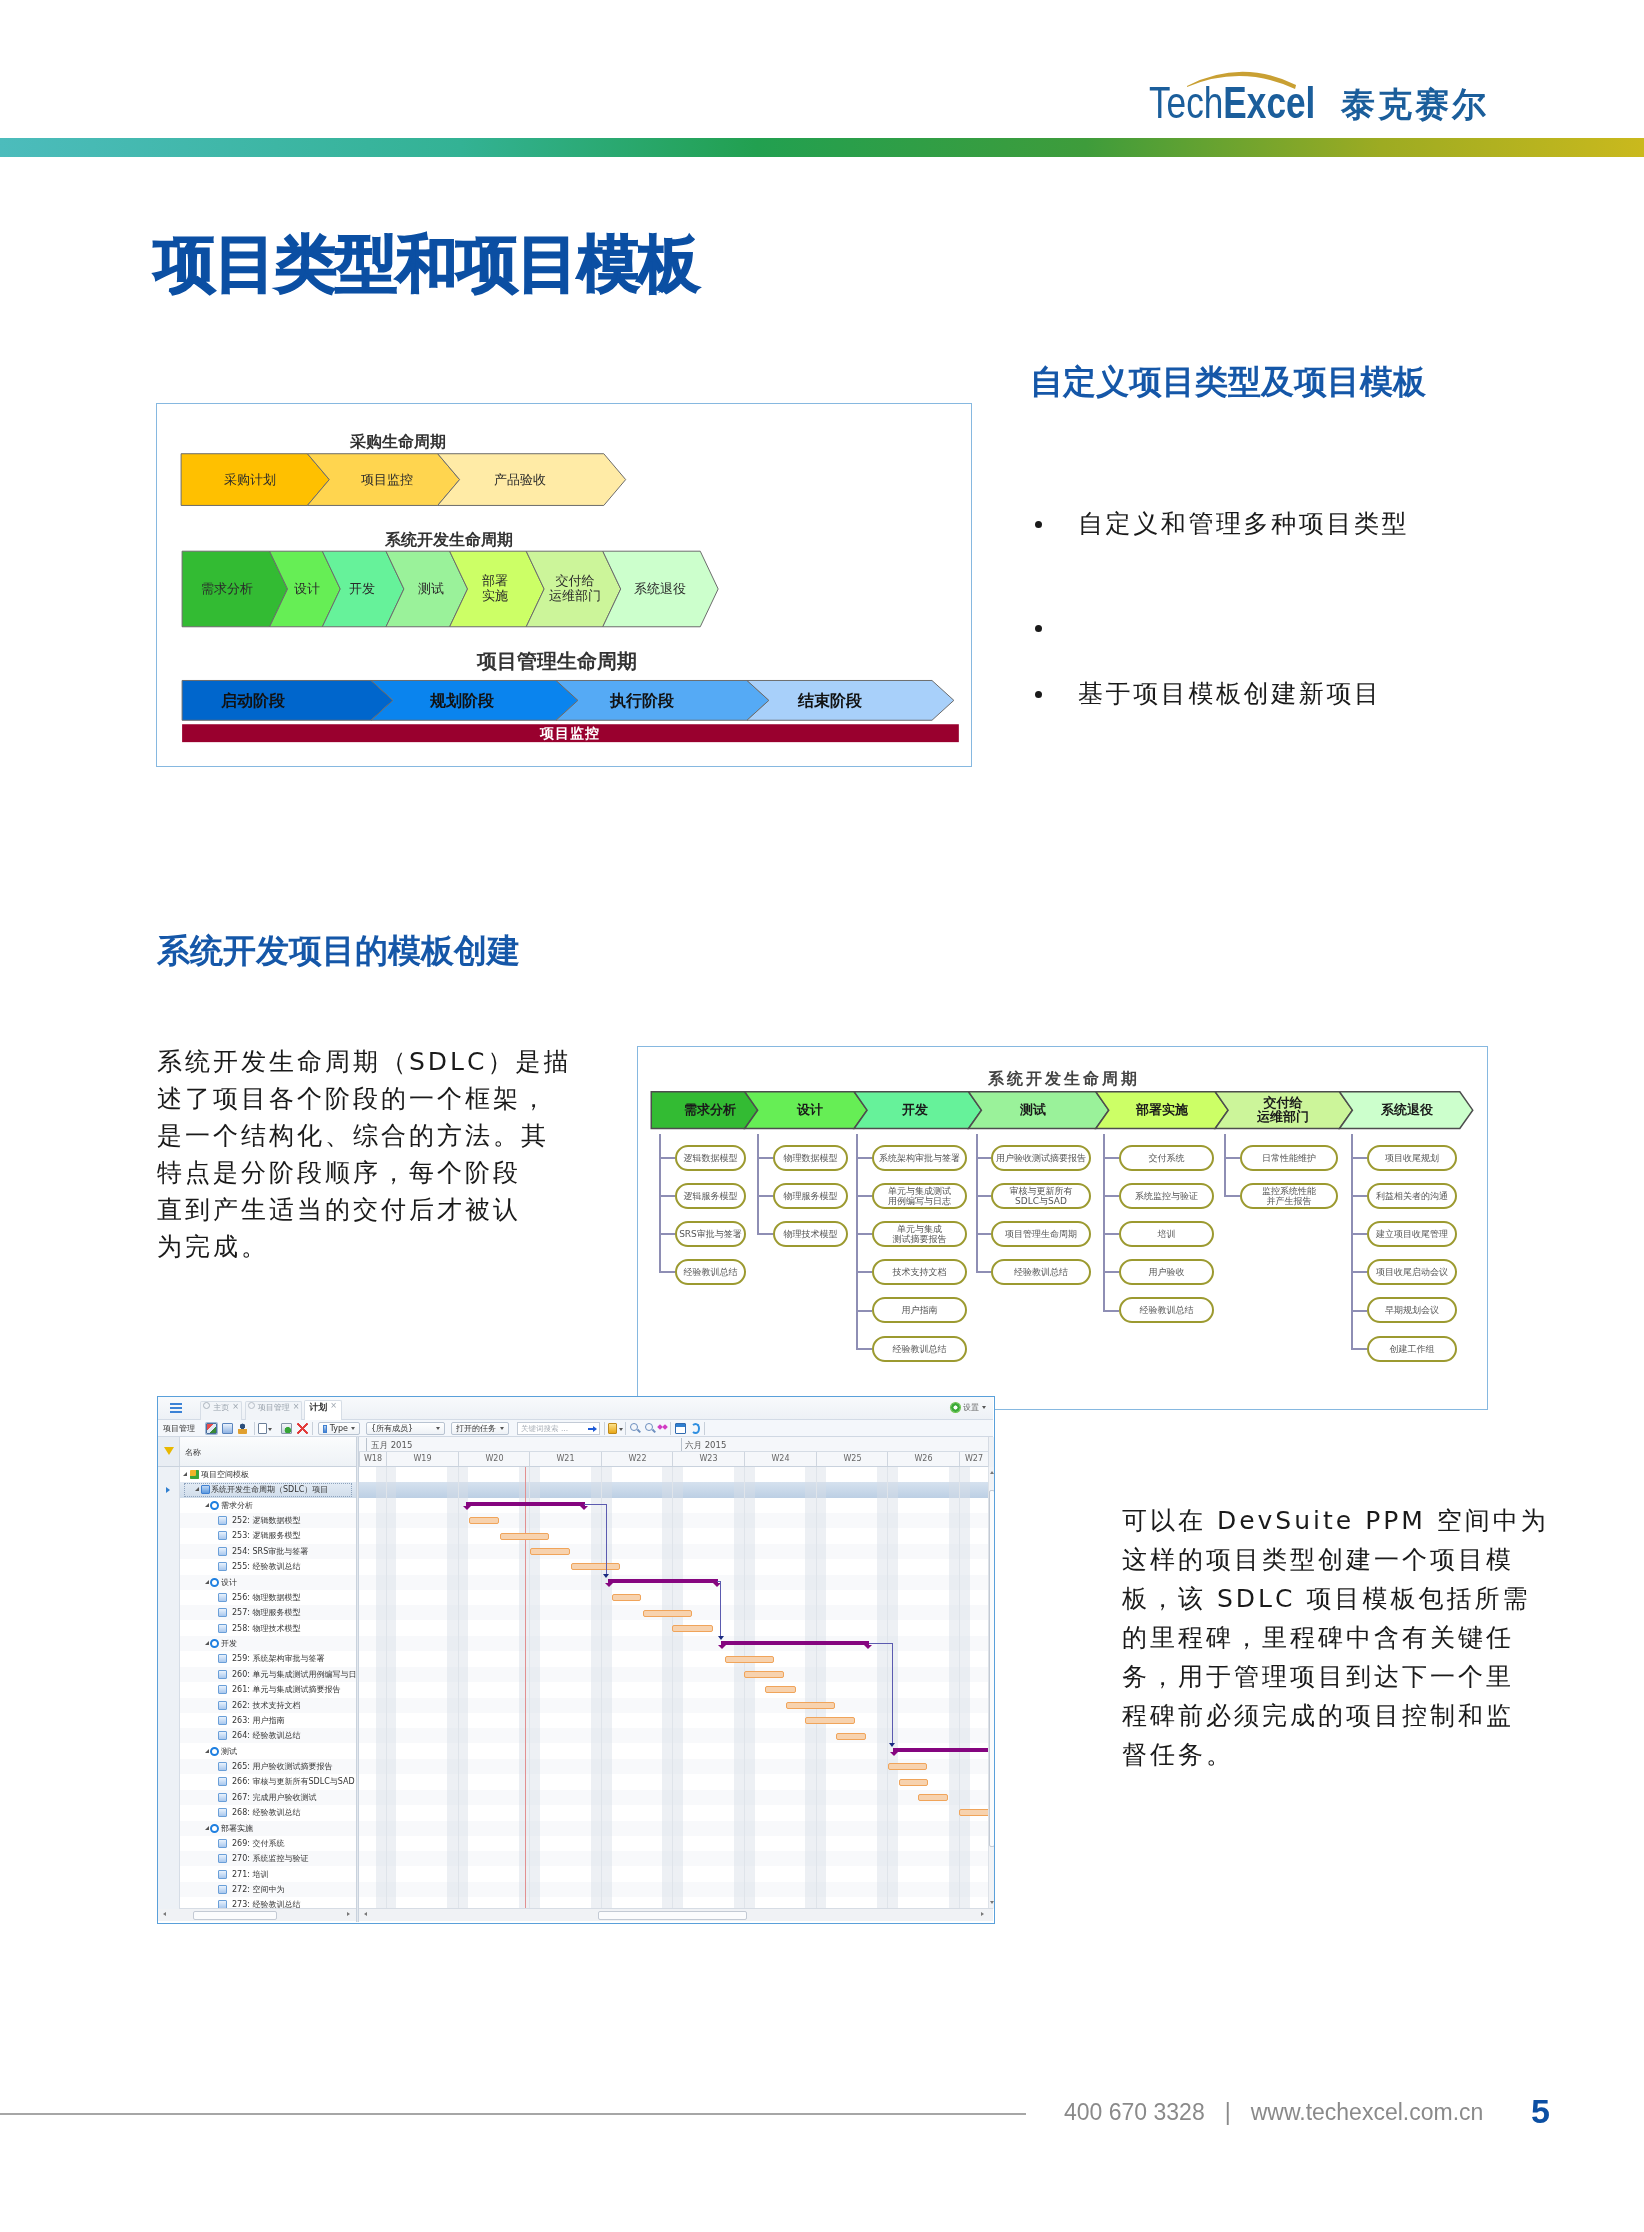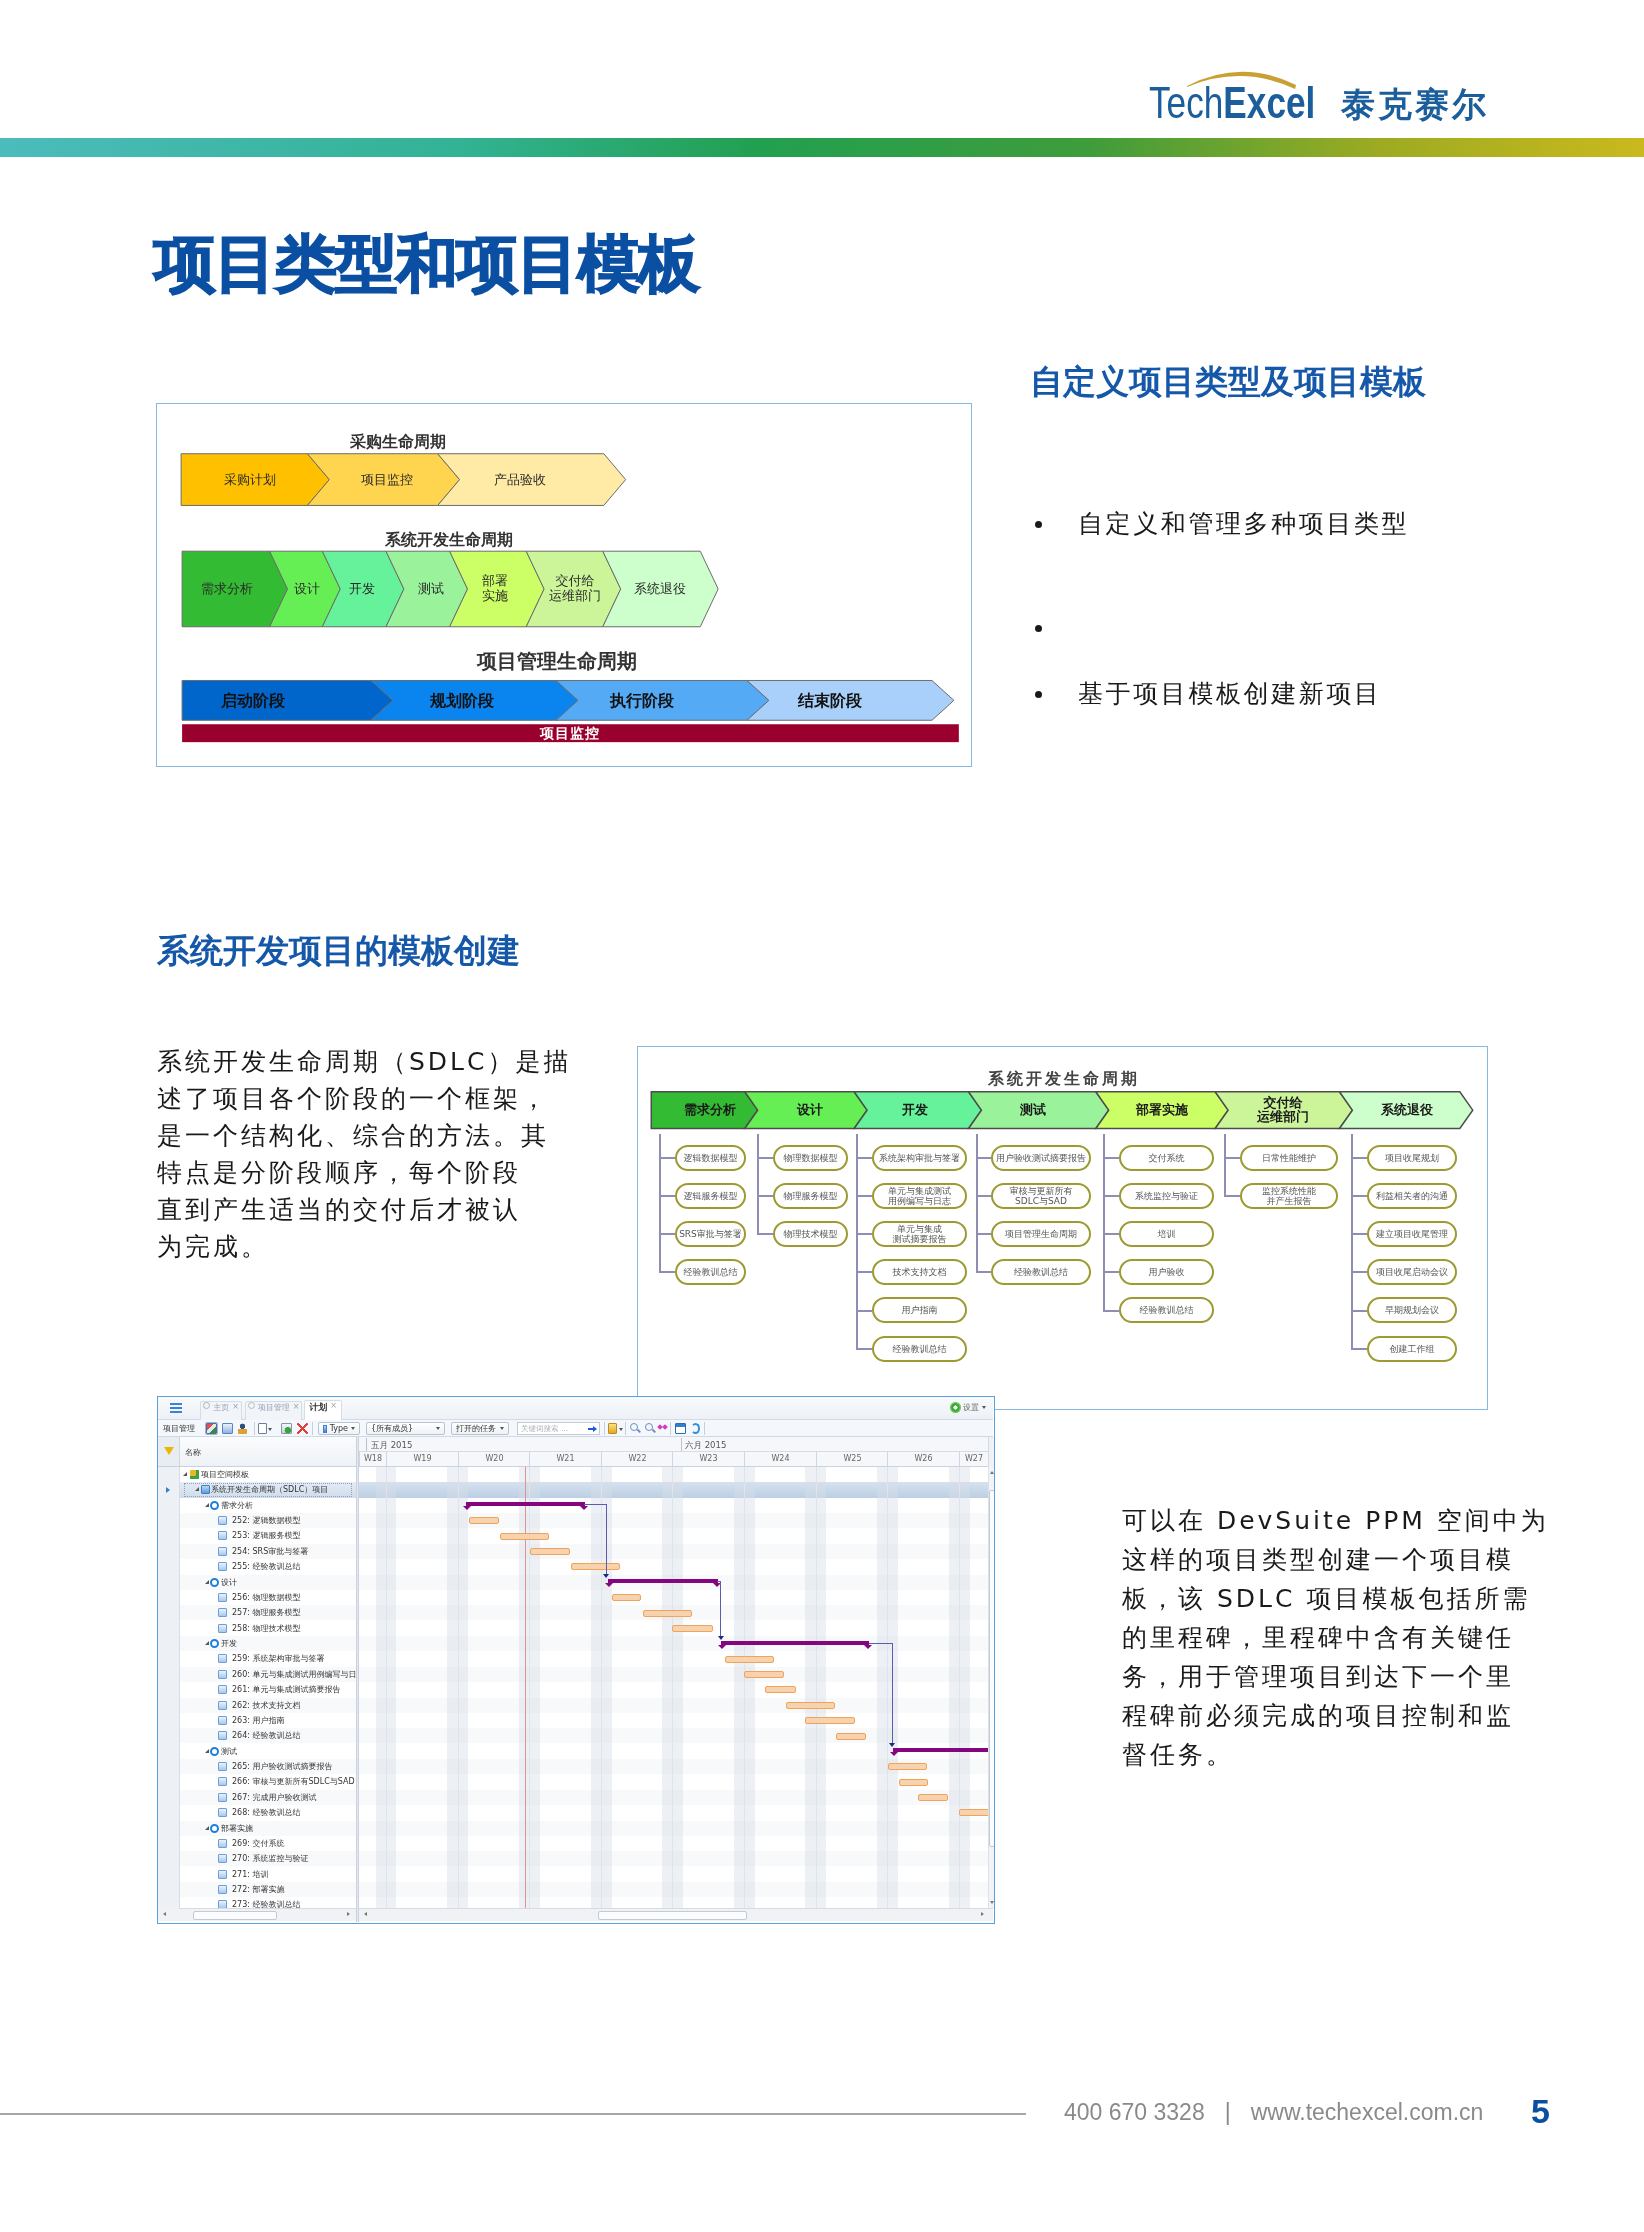--- a/index.html
+++ b/index.html
@@ -504,21 +504,21 @@
       <div class="g-lrow odd" style="top:384px">
         <span class="g-ico g-ico-task" style="left:60px"></span>
         <span class="g-lbl" style="left:74px">270: 系统监控与验证</span>
       </div>
       <div class="g-lrow" style="top:400px">
         <span class="g-ico g-ico-task" style="left:60px"></span>
         <span class="g-lbl" style="left:74px">271: 培训</span>
       </div>
       <div class="g-lrow odd" style="top:415px">
         <span class="g-ico g-ico-task" style="left:60px"></span>
-        <span class="g-lbl" style="left:74px">272: 部署实施</span>
+        <span class="g-lbl" style="left:74px">272: 空间中为</span>
       </div>
       <div class="g-lrow" style="top:430px">
         <span class="g-ico g-ico-task" style="left:60px"></span>
         <span class="g-lbl" style="left:74px">273: 经验教训总结</span>
       </div>
     </div>
   <div class="abs g-tbody" id="g-timeline">
       <div class="g-trow" style="top:0px"></div>
       <div class="g-trow odd sel" style="top:15.4px"></div>
       <div class="g-trow" style="top:31px"></div>

